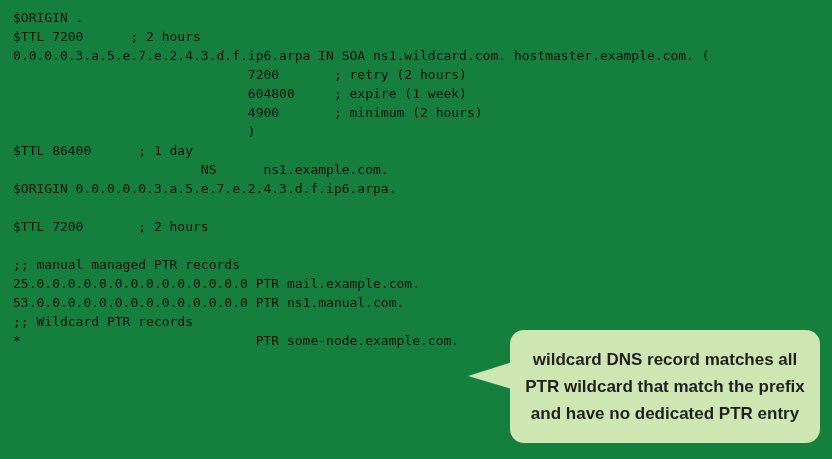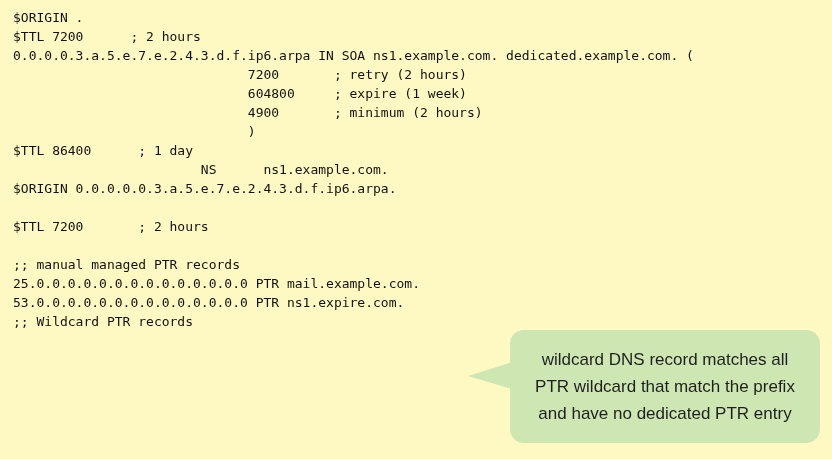--- a/index.html
+++ b/index.html
@@ -53,43 +53,44 @@
     width: 0;
     height: 0;
     border-top: 14px solid transparent;
     border-bottom: 13px solid transparent;
     border-right: 44px solid #cde6b2;
   }
 </style>
 </head>
 <body>
 
-<div class="screen" style="background: #fef9c3;">
+<div class="screen" style="background: #15803d;">
 
   <div class="code" style="color: rgb(17, 17, 17);">
     <div class="code-line">$ORIGIN .</div>
     <div class="code-line">$TTL 7200      ; 2 hours</div>
-    <div class="code-line">0.0.0.0.3.a.5.e.7.e.2.4.3.d.f.ip6.arpa IN SOA ns1.example.com. dedicated.example.com. (</div>
+    <div class="code-line">0.0.0.0.3.a.5.e.7.e.2.4.3.d.f.ip6.arpa IN SOA ns1.wildcard.com. hostmaster.example.com. (</div>
     <div class="code-line">                              7200       ; retry (2 hours)</div>
     <div class="code-line">                              604800     ; expire (1 week)</div>
     <div class="code-line">                              4900       ; minimum (2 hours)</div>
     <div class="code-line">                              )</div>
     <div class="code-line">$TTL 86400      ; 1 day</div>
     <div class="code-line">                        NS      ns1.example.com.</div>
     <div class="code-line">$ORIGIN 0.0.0.0.0.3.a.5.e.7.e.2.4.3.d.f.ip6.arpa.</div>
     <div class="code-line"></div>
     <div class="code-line">$TTL 7200       ; 2 hours</div>
     <div class="code-line"></div>
     <div class="code-line">;; manual managed PTR records</div>
     <div class="code-line">25.0.0.0.0.0.0.0.0.0.0.0.0.0.0 PTR mail.example.com.</div>
-    <div class="code-line">53.0.0.0.0.0.0.0.0.0.0.0.0.0.0 PTR ns1.expire.com.</div>
+    <div class="code-line">53.0.0.0.0.0.0.0.0.0.0.0.0.0.0 PTR ns1.manual.com.</div>
     <div class="code-line">;; Wildcard PTR records</div>
+    <div class="code-line">*                              PTR some-node.example.com.</div>
   </div>
 
   <div class="tail" style="border-right-color: rgb(205, 230, 178);"></div>
 
-  <div class="bubble" style="background: rgb(205, 230, 178); color: rgb(31, 31, 31);">
+  <div class="bubble" style="background: rgb(205, 230, 178); color: rgb(31, 31, 31); font-weight: bold;">
     <div class="bubble-line">wildcard DNS record matches all</div>
     <div class="bubble-line">PTR wildcard that match the prefix</div>
     <div class="bubble-line">and have no dedicated PTR entry</div>
   </div>
 
 </div>
 
 </body></html>

